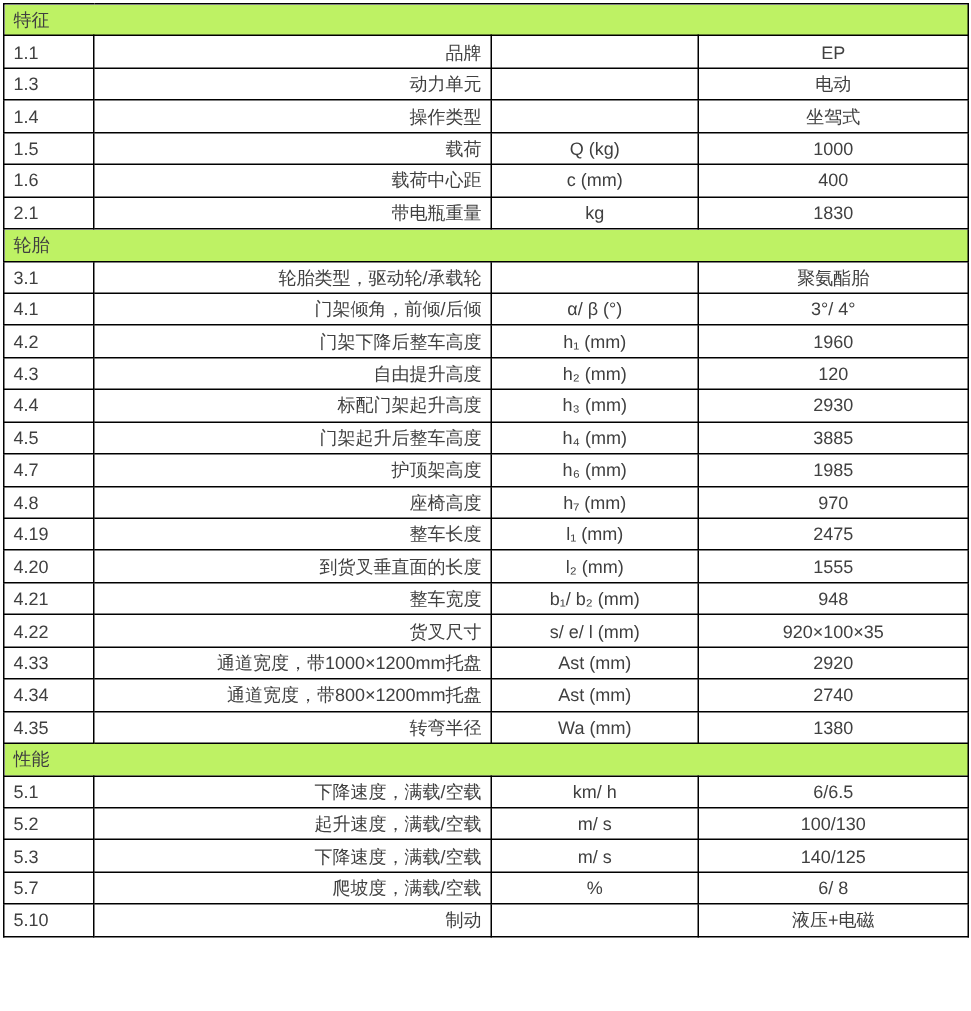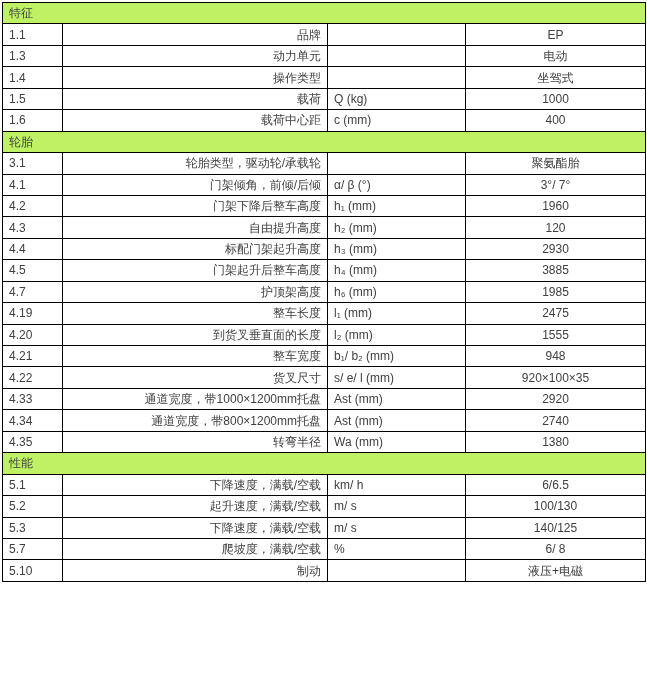--- a/index.html
+++ b/index.html
@@ -31,21 +31,21 @@
     vertical-align: middle;
   }
   .section-cell {
     background: #bef264;
     color: #333333;
     padding-left: 8px;
     text-align: left;
   }
   .col-index { text-align: left; padding-left: 9px; }
   .col-label { text-align: right; padding-left: 9px; }
-  .col-symbol { text-align: left; }
+  .col-symbol { text-align: center; }
   .col-value { text-align: center; }
 </style>
 </head>
 <body style="background: rgb(255, 255, 255);">
 
 <table class="spec-table">
   <colgroup>
     <col style="width:60px">
     <col style="width:265px">
     <col style="width:138px">
@@ -79,33 +79,39 @@
         <td class="col-symbol">Q (kg)</td>
         <td class="col-value">1000</td>
       </tr>
       <tr>
         <td class="col-index">1.6</td>
         <td class="col-label">载荷中心距</td>
         <td class="col-symbol">c (mm)</td>
         <td class="col-value">400</td>
       </tr>
       <tr>
+        <td class="col-index">2.1</td>
+        <td class="col-label">带电瓶重量</td>
+        <td class="col-symbol">kg</td>
+        <td class="col-value">1830</td>
+      </tr>
+      <tr>
         <td colspan="4" class="section-cell">轮胎</td>
       </tr>
       <tr>
         <td class="col-index">3.1</td>
         <td class="col-label">轮胎类型，驱动轮/承载轮</td>
         <td class="col-symbol"></td>
         <td class="col-value">聚氨酯胎</td>
       </tr>
       <tr>
         <td class="col-index">4.1</td>
         <td class="col-label">门架倾角，前倾/后倾</td>
         <td class="col-symbol">α/ β (°)</td>
-        <td class="col-value">3°/ 7°</td>
+        <td class="col-value">3°/ 4°</td>
       </tr>
       <tr>
         <td class="col-index">4.2</td>
         <td class="col-label">门架下降后整车高度</td>
         <td class="col-symbol">h₁ (mm)</td>
         <td class="col-value">1960</td>
       </tr>
       <tr>
         <td class="col-index">4.3</td>
         <td class="col-label">自由提升高度</td>
@@ -124,20 +130,26 @@
         <td class="col-symbol">h₄ (mm)</td>
         <td class="col-value">3885</td>
       </tr>
       <tr>
         <td class="col-index">4.7</td>
         <td class="col-label">护顶架高度</td>
         <td class="col-symbol">h₆ (mm)</td>
         <td class="col-value">1985</td>
       </tr>
       <tr>
+        <td class="col-index">4.8</td>
+        <td class="col-label">座椅高度</td>
+        <td class="col-symbol">h₇ (mm)</td>
+        <td class="col-value">970</td>
+      </tr>
+      <tr>
         <td class="col-index">4.19</td>
         <td class="col-label">整车长度</td>
         <td class="col-symbol">l₁ (mm)</td>
         <td class="col-value">2475</td>
       </tr>
       <tr>
         <td class="col-index">4.20</td>
         <td class="col-label">到货叉垂直面的长度</td>
         <td class="col-symbol">l₂ (mm)</td>
         <td class="col-value">1555</td>

